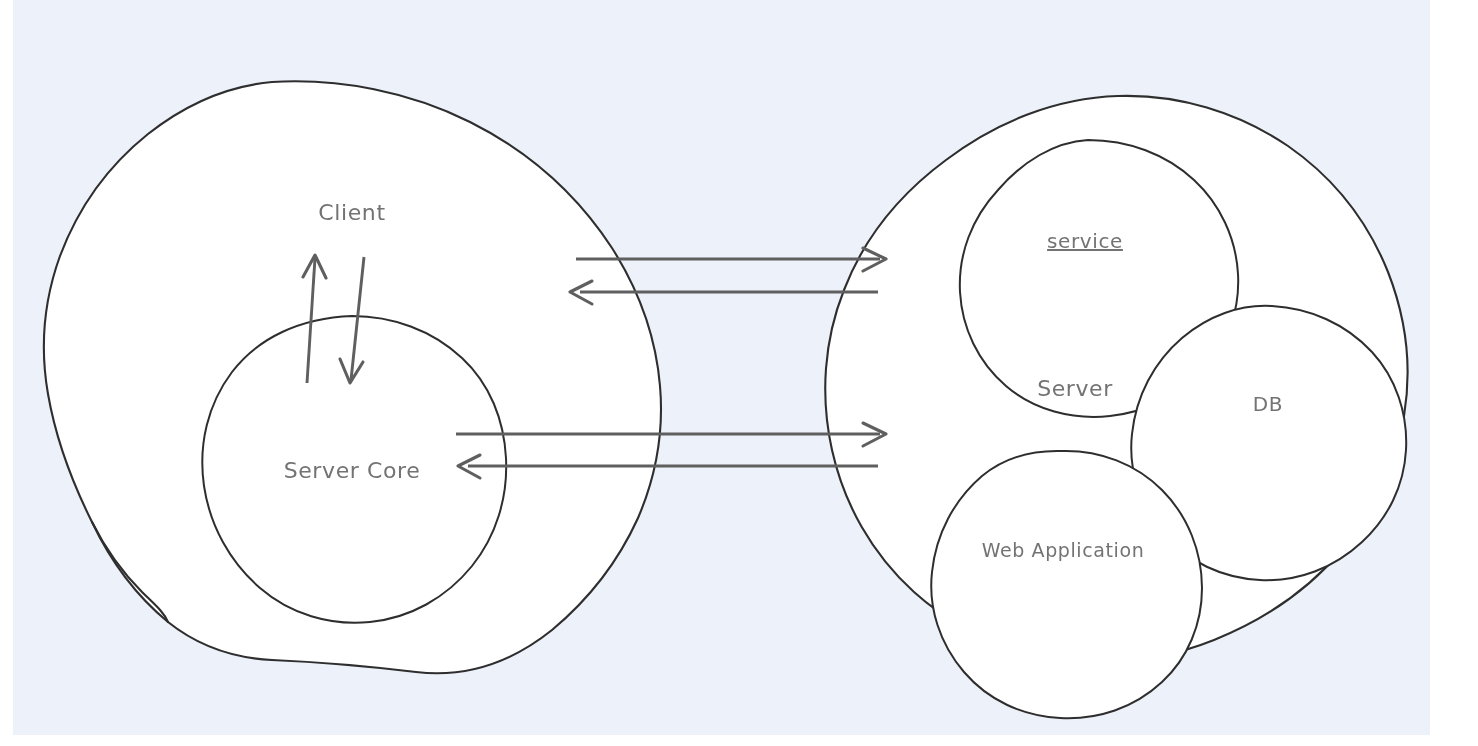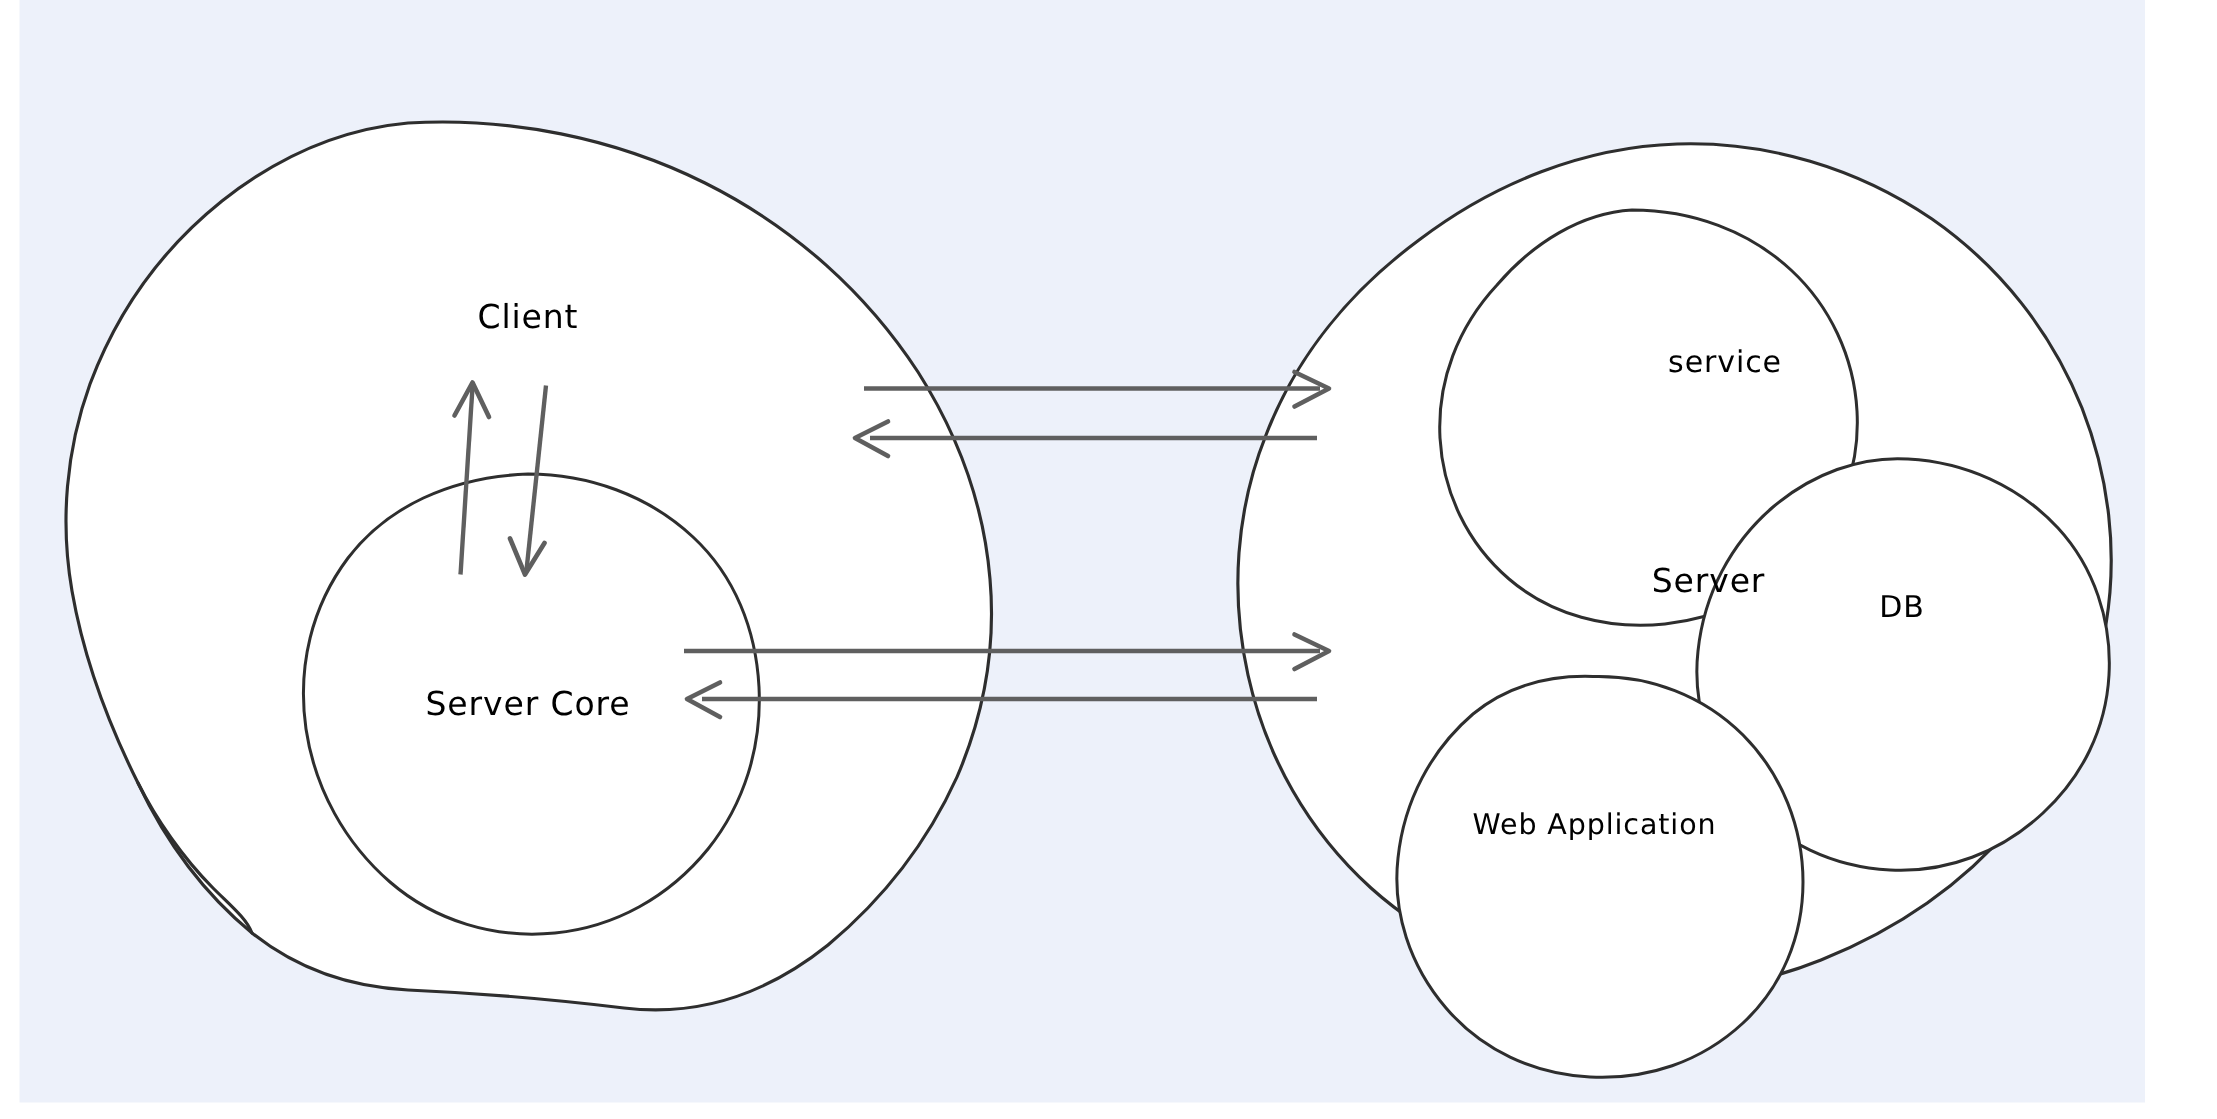--- a/index.html
+++ b/index.html
@@ -63,21 +63,21 @@
     stroke-linejoin: round;
   }
   .vert-line {
     stroke: #5f5f5f;
     stroke-width: 2.9;
     fill: none;
     stroke-linecap: butt;
   }
   .diagram-label {
     position: absolute;
-    color: #000000;
+    color: #737373;
     font-family: "DejaVu Sans", sans-serif;
     font-size: 21px;
     letter-spacing: 0.6px;
     white-space: nowrap;
     transform: translate(-50%, -50%);
     text-rendering: optimizeLegibility;
     user-select: none;
   }
   .label-client   { font-size: 22px; }
   .label-server   { font-size: 22px; }
@@ -182,21 +182,21 @@
 
     <line class="flow-line" x1="468" y1="466" x2="878" y2="466"></line>
     <path class="flow-head" d="M 480,455 L 458,466 L 480,478"></path>
 
   </svg>
 
   <div class="diagram-label label-client" style="left:352px; top:212px;">Client</div>
 
   <div class="diagram-label label-browser" style="left:352px; top:470px;">Server Core</div>
 
-  <div class="diagram-label label-server" style="left:1139px; top:388px;">Server</div>
-
-  <div class="diagram-label label-service" style="left:1150px; top:241px;">service</div>
+  <div class="diagram-label label-server" style="left:1075px; top:388px;">Server</div>
+
+  <div class="diagram-label label-service" style="left:1085px; top:241px;text-decoration:underline;">service</div>
 
   <div class="diagram-label label-db" style="left:1268px; top:404px;">DB</div>
 
   <div class="diagram-label label-webapp" style="left:1063px; top:550px;">Web Application</div>
 
 </div>
 
 </body></html>

